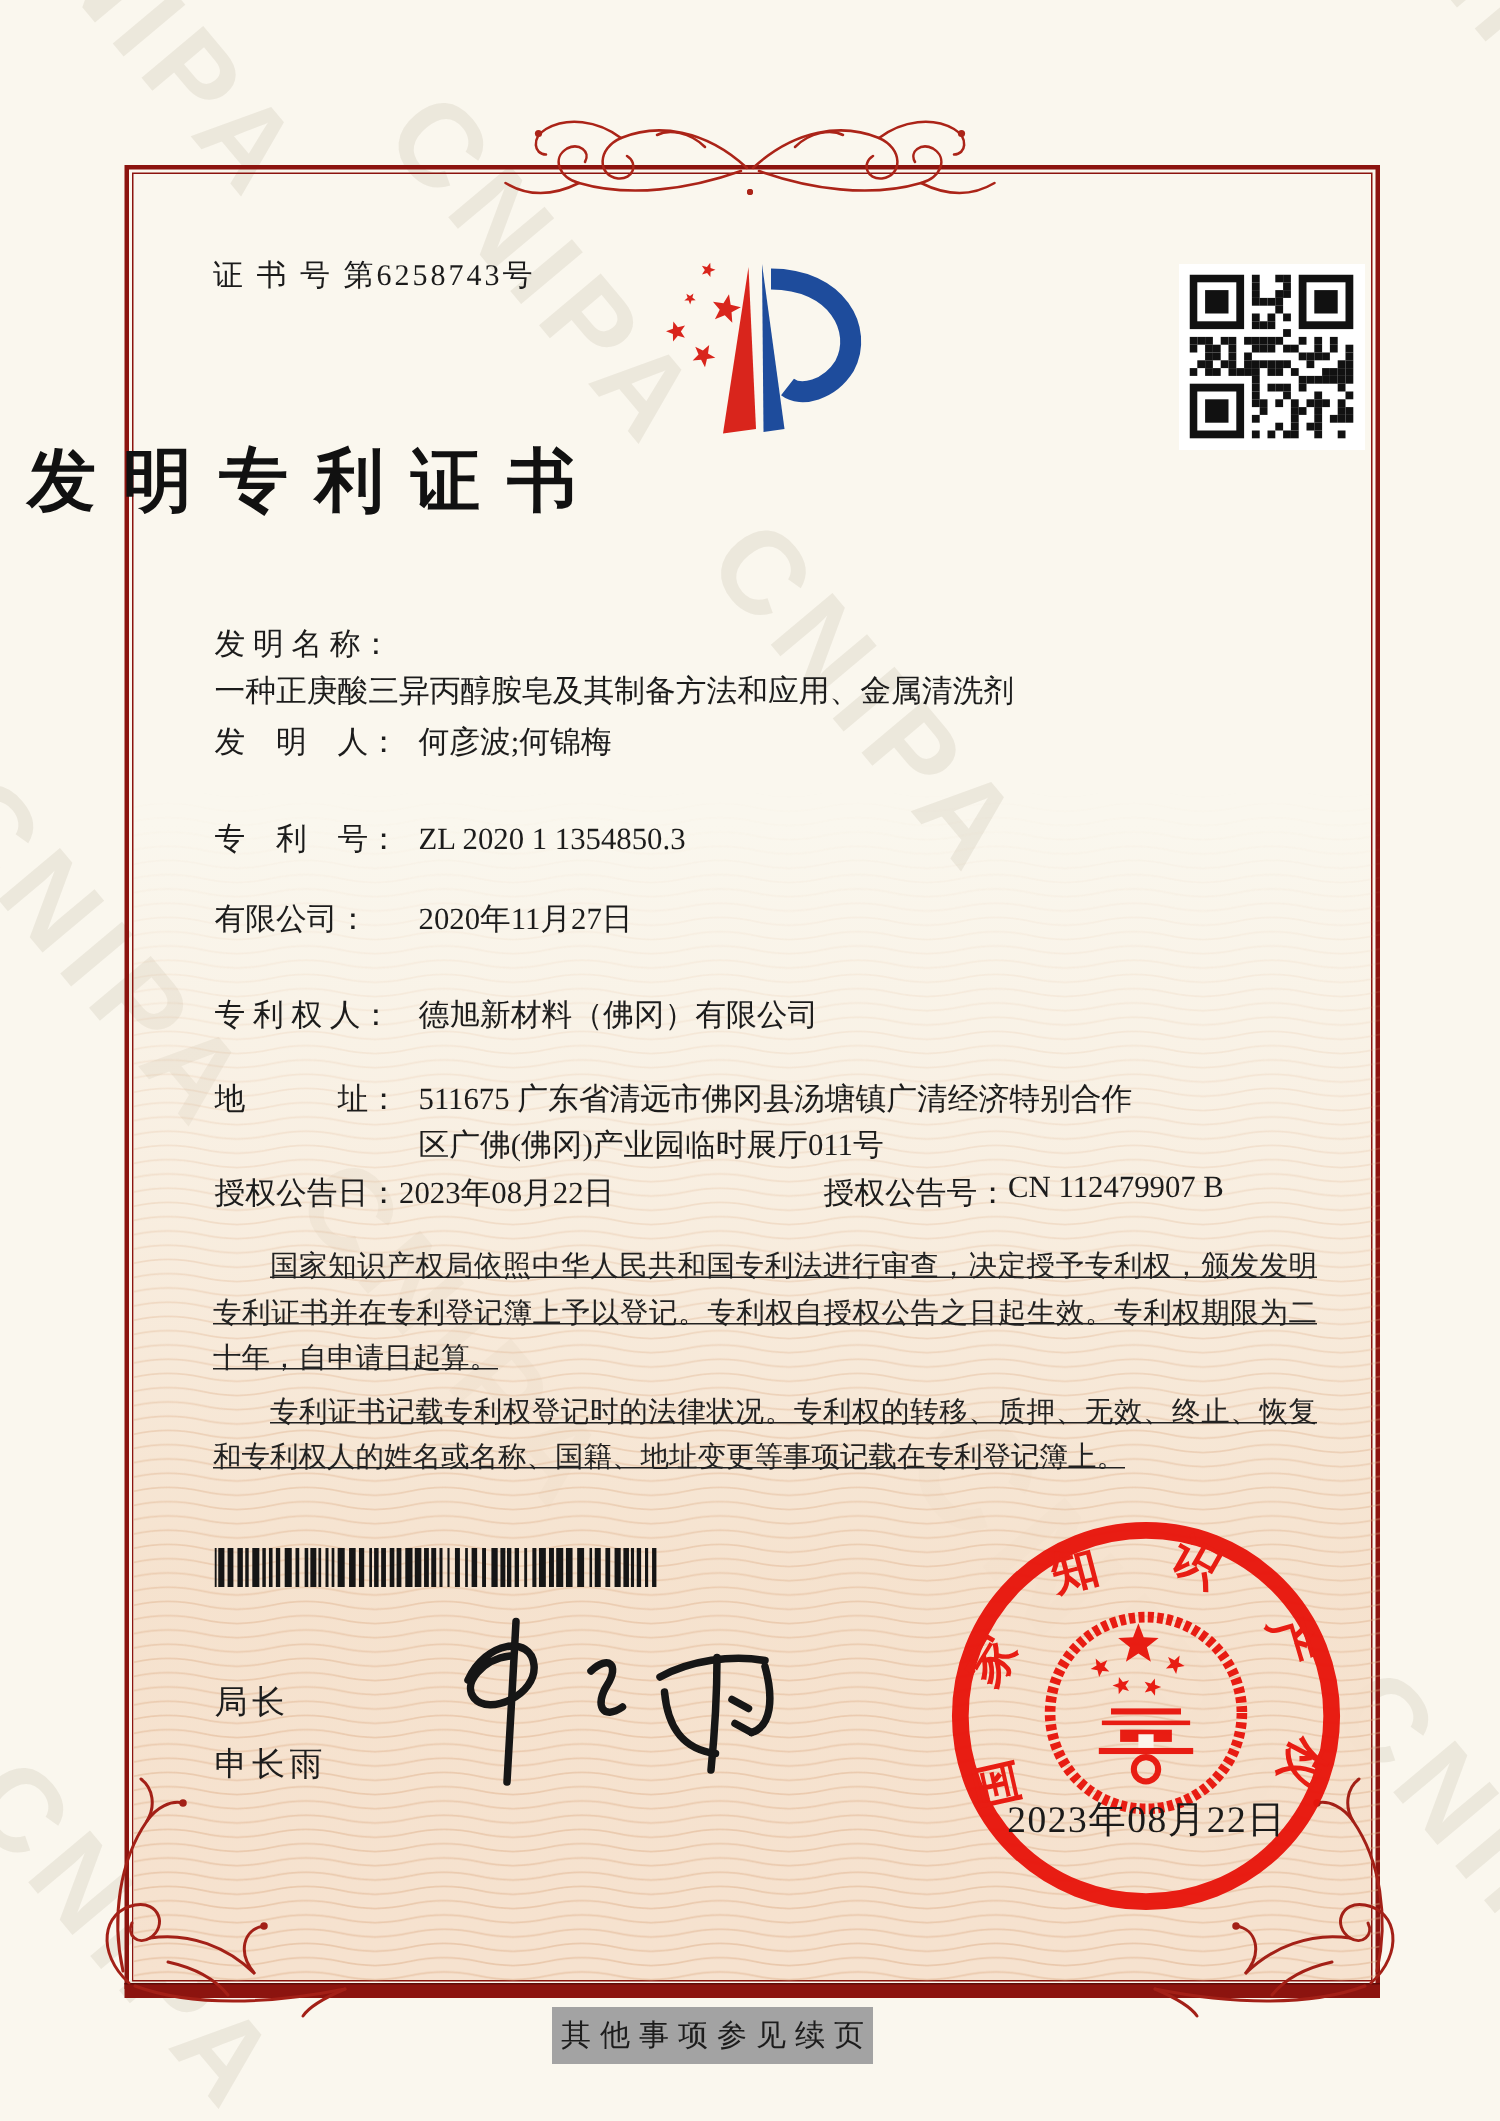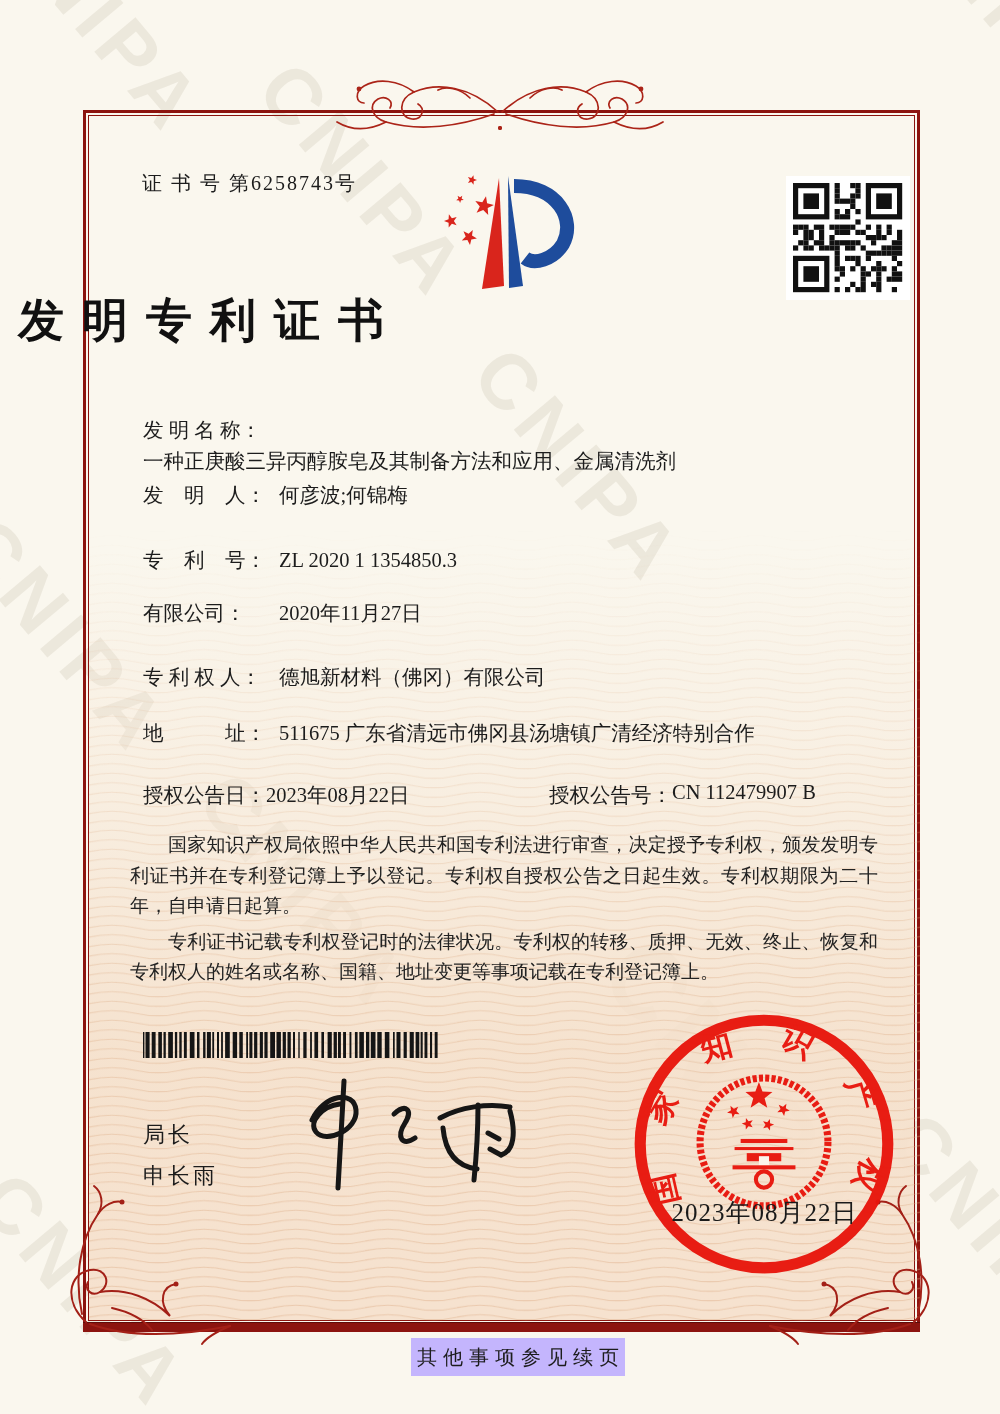--- a/index.html
+++ b/index.html
@@ -47,35 +47,35 @@
   .flabel{flex:none;width:136px;white-space:nowrap;}
   .fvalue{flex:1;}
   .grant-group{position:absolute;left:143px;top:781px;right:95px;z-index:5;font-size:20.5px;display:flex;gap:44px;}
   .grant-date{display:flex;width:362px;}
   .grant-no{display:flex;}
   
   .body-text{
     position:absolute;left:130px;width:748px;top:830px;z-index:5;
     font-size:19px;line-height:30.5px;text-align:justify;color:#222;
   }
-  .body-text p{margin:0 0 5px 0;text-indent:2em;}
+  .body-text p{margin:0 0 5px 12px;text-indent:2em;text-decoration:underline;}
   
   .barcode{position:absolute;left:143px;top:1032px;z-index:5;}
   .signer-title{position:absolute;left:143px;top:1120px;z-index:5;font-size:22px;letter-spacing:3px;font-family:"Liberation Sans","DejaVu Sans",sans-serif;}
   .signer-name{position:absolute;left:143px;top:1161px;z-index:5;font-size:22px;letter-spacing:3px;font-family:"Liberation Sans","DejaVu Sans",sans-serif;}
   .signature{position:absolute;left:292px;top:1076px;z-index:5;}
   .seal{position:absolute;left:626px;top:1006px;z-index:7;opacity:.96;}
   .seal-date{
     position:absolute;left:652px;top:1196px;width:225px;z-index:8;text-align:center;
     font-size:25px;color:#1a1a1a;letter-spacing:1px;
   }
   .page-num{position:absolute;left:0;right:0;top:1292px;z-index:5;text-align:center;font-size:17px;letter-spacing:3px;}
   .footer-box{
     position:absolute;left:368px;top:1338px;width:214px;height:38px;z-index:5;
-    background:#c4b5fd;text-align:right;line-height:38px;font-size:20px;letter-spacing:6px;text-indent:6px;margin-left:43px;
+    background:#a3a3a3;text-align:right;line-height:38px;font-size:20px;letter-spacing:6px;text-indent:6px;
   }
 </style>
 </head>
 <body>
 
 <div class="page">
 
   <div class="wm" style="left:-40px;top:-30px;">CNIPA</div>
   <div class="wm" style="left:868px;top:-40px;">CNIPA</div>
   <div class="wm" style="left:225px;top:135px;">CNIPA</div>
@@ -323,20 +323,21 @@
       <span class="fvalue">2020年11月27日</span>
     </div>
     <div class="frow" style="top:662px;align-items:flex-end;">
       <span class="flabel">专 利 权 人：</span>
       <span class="fvalue">德旭新材料（佛冈）有限公司</span>
     </div>
     <div class="frow" style="top:718px;">
       <span class="flabel">地　　　址：</span>
       <span class="fvalue">
         <span>511675 广东省清远市佛冈县汤塘镇广清经济特别合作</span><br>
+        <span>区广佛(佛冈)产业园临时展厅011号</span>
       </span>
     </div>
   </div>
 
   <div class="grant-group">
     <div class="grant-date">
       <span>授权公告日：</span>
       <span>2023年08月22日</span>
     </div>
     <div class="grant-no">

